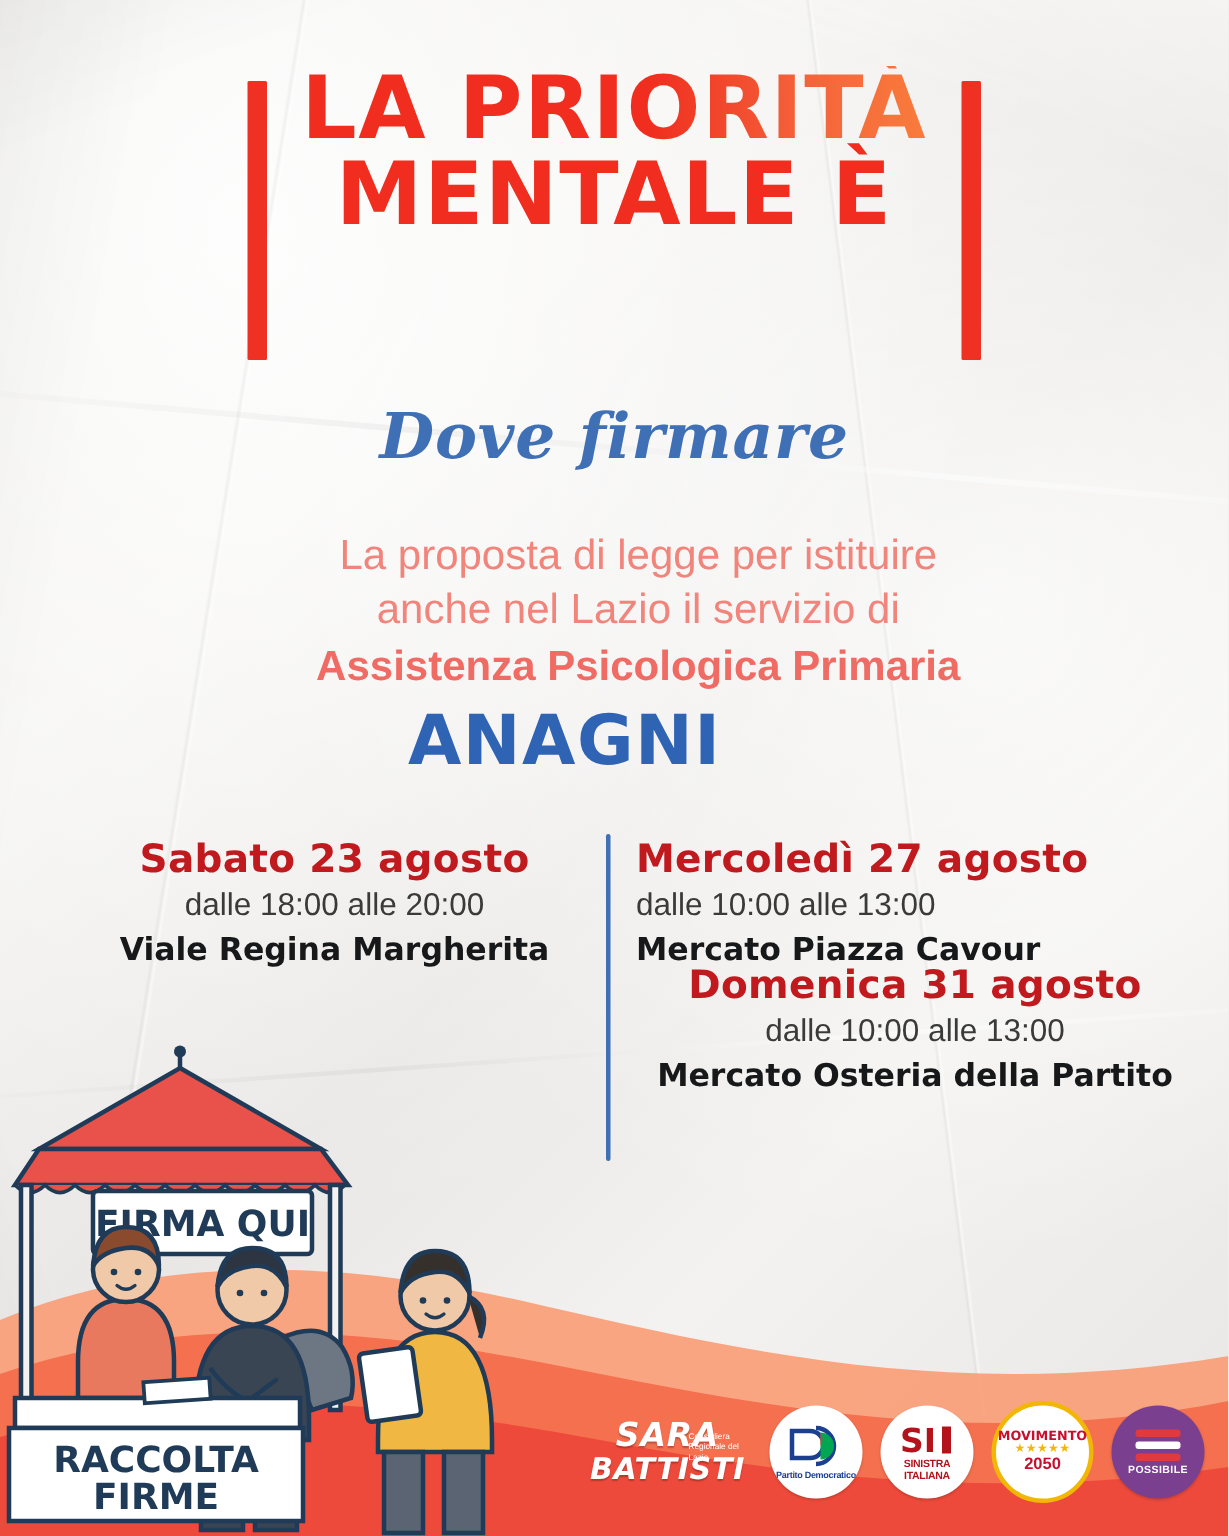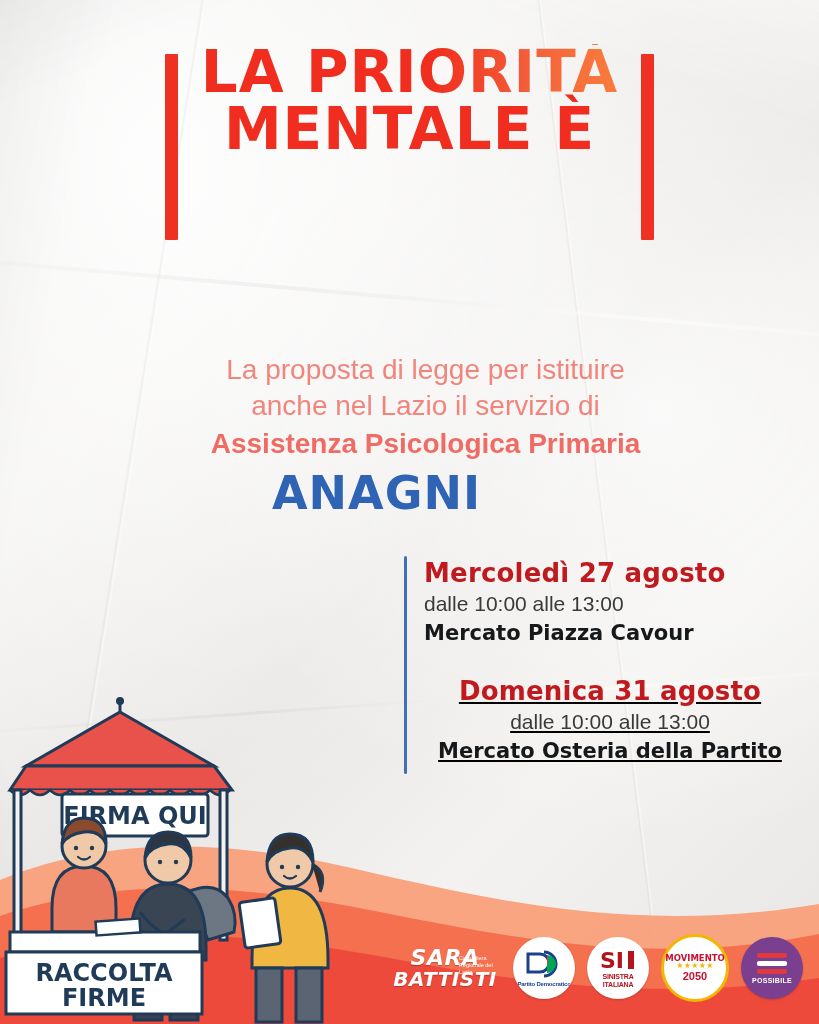--- a/index.html
+++ b/index.html
@@ -149,24 +149,23 @@
   .col-right-a {
     position: absolute;
     left: 424px;
     top: 558px;
     width: 372px;
     text-align: left;
   }
   .col-right-b {
     position: absolute;
     left: 424px;
-    top: 676px;
+    top: 642px;
     width: 372px;
     text-align: center;
-    text-decoration: underline;
   }
   .ev-date {
     font-family: "DejaVu Sans", sans-serif;
     font-size: 26px;
     font-weight: 700;
     color: #c01a1f;
     letter-spacing: 0.2px;
   }
   .ev-time {
     font-size: 21px;
@@ -297,31 +296,37 @@
     <div class="headline">
       <span class="bar left"></span>
       <span class="bar right"></span>
       <h1>
         <span class="hl-line l3">LA PRIORITÀ</span>
         <span class="hl-line l2">MENTALE È</span>
       </h1>
     </div>
   </div>
 
+  <div class="script">Dove firmare</div>
 
   <div class="desc">
     <span class="l1">La  proposta di legge per istituire</span>
     <span class="l2">anche nel Lazio il servizio di</span>
     <span class="l3">Assistenza Psicologica Primaria</span>
   </div>
 
   <div class="city">ANAGNI</div>
 
   <div class="divider-v"></div>
 
+  <div class="col-left">
+    <div class="ev-date">Sabato 23 agosto</div>
+    <div class="ev-time">dalle 18:00 alle 20:00</div>
+    <div class="ev-place">Viale Regina Margherita</div>
+  </div>
 
   <div class="col-right-a">
     <div class="ev-date">Mercoledì 27 agosto</div>
     <div class="ev-time">dalle 10:00 alle 13:00</div>
     <div class="ev-place">Mercato Piazza Cavour</div>
   </div>
 
   <div class="col-right-b">
     <div class="ev-date">Domenica 31 agosto</div>
     <div class="ev-time">dalle 10:00 alle 13:00</div>

